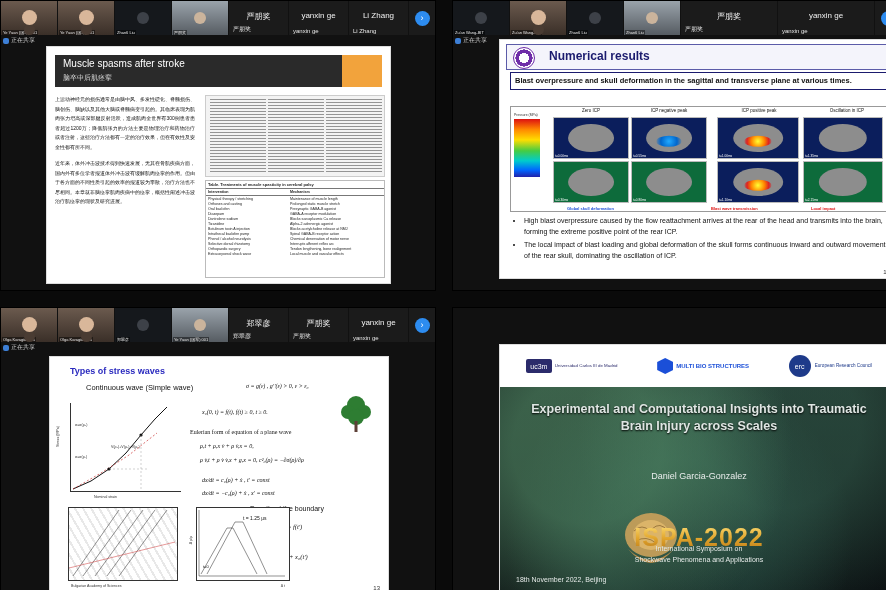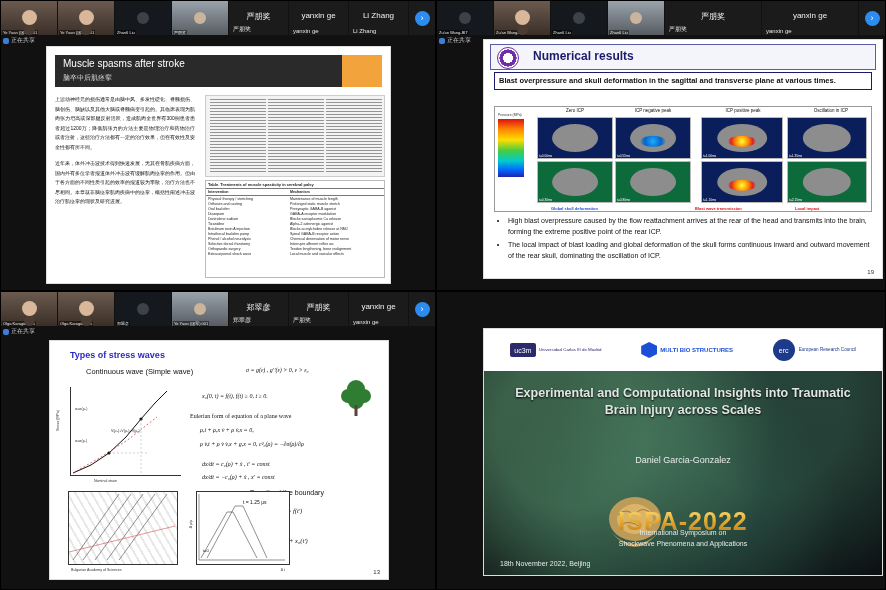--- a/index.html
+++ b/index.html
@@ -1,17 +1,17 @@
 <!DOCTYPE html>
 <html><head>
 <meta charset="utf-8">
 <style>
   html,body{margin:0;padding:0;background:#000;}
   body{width:886px;height:590px;font-family:"Liberation Sans",sans-serif;overflow:hidden;}
-  .grid{position:relative;width:886px;height:590px;display:grid;grid-template-columns:436px 450px;grid-template-rows:291px 299px;gap:0;background:#0a0a0a;}
+  .grid{position:relative;width:886px;height:590px;display:grid;grid-template-columns:436px 450px;grid-template-rows:291px 299px;gap:16px;background:#0a0a0a;}
   .pane{position:relative;overflow:hidden;background:#111;border:1px solid #000;box-sizing:border-box;}
 
   
   .strip{position:absolute;top:0;left:0;right:0;height:34px;background:#1b1b1b;display:flex;align-items:stretch;}
   .vtile{position:relative;width:56px;height:34px;background:#2a2a2a;border-right:1px solid #111;overflow:hidden;}
   .vtile .nm{position:absolute;left:1px;bottom:0px;font-size:4px;color:#e6e6e6;background:rgba(0,0,0,.45);padding:0 1px;white-space:nowrap;max-width:54px;overflow:hidden;}
   .vtile.person{background:linear-gradient(180deg,#6b5a4e 0%,#3a2f28 100%);}
   .vtile.person:after{content:"";position:absolute;left:50%;top:9px;width:15px;height:15px;margin-left:-7px;border-radius:50%;background:#d9b79a;box-shadow:0 12px 0 -2px #4a3c33;}
   .vtile.dark{background:#15181c;}
   .vtile.dark:after{content:"";position:absolute;left:50%;top:11px;width:12px;height:12px;margin-left:-6px;border-radius:50%;background:#3d4148;}

